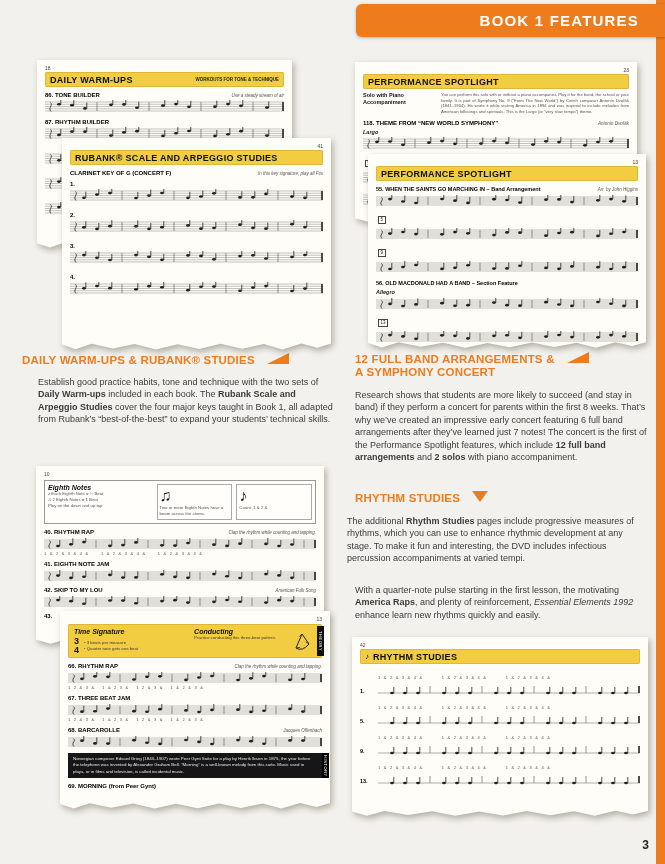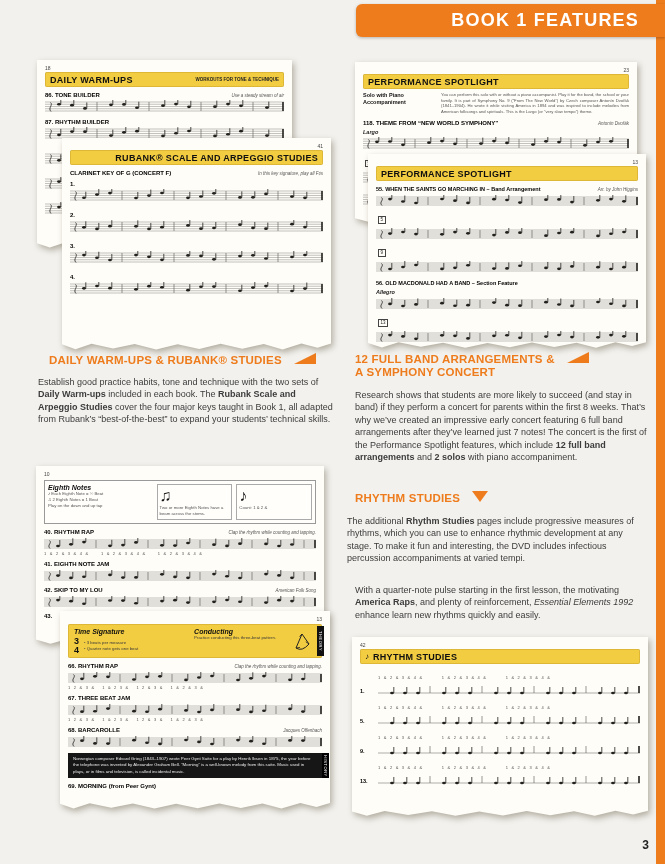--- a/index.html
+++ b/index.html
@@ -1,27 +1,27 @@
 <!DOCTYPE html>
 <html style="--orange: #ee7c1d; --yellow: #f2cc41; --paper: #fffdf8; --pagebg: #f2f1ed;"><head>
 <meta charset="utf-8">
 <style>
   html,body{margin:0;padding:0}
   :root{--orange:#ee7c1d;--yellow:#f2cc41;--paper:#fffdf8;--pagebg:#f2f1ed;--ink:#1b1b1b}
   #page{position:relative;width:665px;height:864px;background:var(--pagebg);font-family:"Liberation Sans",sans-serif;overflow:hidden}
   .stripe{position:absolute;top:0;right:0;width:9px;height:100%;background:var(--orange)}
-  .banner{position:absolute;top:4px;left:356px;right:0;height:33px;background:var(--orange);border-radius:6px 0 0 6px;display:flex;align-items:center;justify-content:flex-end;padding-right:26px;color:#fff;font-weight:bold;font-size:18px;letter-spacing:1.2px;filter:drop-shadow(0 1px 1.5px rgba(0,0,0,.25))}
+  .banner{position:absolute;top:4px;left:356px;right:0;height:33px;background:var(--orange);border-radius:6px 0 0 6px;display:flex;align-items:center;justify-content:flex-end;padding-right:26px;color:#fff;font-weight:bold;font-size:15px;letter-spacing:1.2px;filter:drop-shadow(0 1px 1.5px rgba(0,0,0,.25))}
   .thumb{position:absolute;filter:drop-shadow(2px 3px 3px rgba(70,60,35,.38))}
   .sheet{width:100%;height:100%;background:var(--paper);padding:5px 8px;position:relative;overflow:hidden;box-sizing:border-box}
   .torn{clip-path:polygon(0 0,100% 0,100% 96%,95% 98%,89% 96%,82% 98.8%,75% 96.3%,67% 98.5%,59% 96.2%,51% 98.6%,43% 96.4%,35% 98.8%,27% 96.3%,19% 98.4%,11% 96.1%,5% 98.7%,0 96.4%)}
   .pn{font-size:5px;color:#444;height:6px}
   .pn.right{text-align:right}
   .ybar{background:var(--yellow);display:flex;align-items:center;justify-content:space-between;padding:2.5px 5px;border-radius:2px;margin-top:1px;box-shadow:inset 0 0 0 .5px rgba(120,90,0,.35)}
   .ybar.leftbar{justify-content:flex-start;gap:4px}
-  .ybar.center{justify-content:flex-end}
+  .ybar.center{justify-content:flex-start}
   .ybar .t{font-weight:bold;font-size:9px;color:#101010;letter-spacing:.3px;white-space:nowrap}
   .ybar .s{font-size:4.5px;font-weight:bold;color:#222;white-space:nowrap}
   .ybar .ng{font-size:8px;line-height:1;color:#111}
   .exline{display:flex;justify-content:space-between;align-items:baseline;margin-top:5px}
   .exnum{font-weight:bold;font-size:6px;color:#000;white-space:nowrap}
   .cred{font-size:4.5px;font-style:italic;color:#555;white-space:nowrap}
   .staff{height:14px;margin-top:2px}
   .staff.sm{height:13px}
   .staff.rh{height:12px;flex:1}
   .counts{font-size:4px;color:#555;letter-spacing:1.2px;margin-top:1px;white-space:pre;overflow:hidden}
@@ -462,21 +462,21 @@
             <line x1="197.8" y1="4.0931227279597815" x2="197.8" y2="-1.9068772720402185" stroke="#23211e" stroke-width="0.8"></line>
             <ellipse cx="222" cy="8.992286248213933" rx="1.9" ry="1.35" fill="#23211e"></ellipse>
             <line x1="223.8" y1="8.992286248213933" x2="223.8" y2="2.992286248213933" stroke="#23211e" stroke-width="0.8"></line>
             <ellipse cx="235" cy="6.547584839090513" rx="1.9" ry="1.35" fill="#23211e"></ellipse>
             <line x1="236.8" y1="6.547584839090513" x2="236.8" y2="0.5475848390905131" stroke="#23211e" stroke-width="0.8"></line>
             <line x1="252" y1="2" x2="252" y2="11" stroke="#23211e" stroke-width="1.6"></line>
           </svg></div>
     </div>
   </div>
 
-  <div class="h-orange" style="left:49px;top:353px">
+  <div class="h-orange" style="left:22px;top:353px">
     <span>DAILY WARM-UPS &amp; RUBANK® STUDIES</span><span class="tri-up"></span>
   </div>
   <div class="para" style="left:38px;top:376px;width:295px"><span>Establish good practice habits, tone and technique with the two sets of </span><span class="bold">Daily Warm-ups</span><span> included in each book. The </span><span class="bold">Rubank Scale and Arpeggio Studies</span><span> cover the four major keys taught in Book 1, all adapted from Rubank’s “best-of-the-best” to expand your students’ technical skills.</span></div>
 
   <div class="thumb" style="left:36px;top:466px;width:288px;height:180px;z-index:1">
     <div class="sheet torn">
       <div class="pn">10</div>
       <div class="enbox">
         <div class="lead">
           <div class="bt">Eighth Notes</div>

